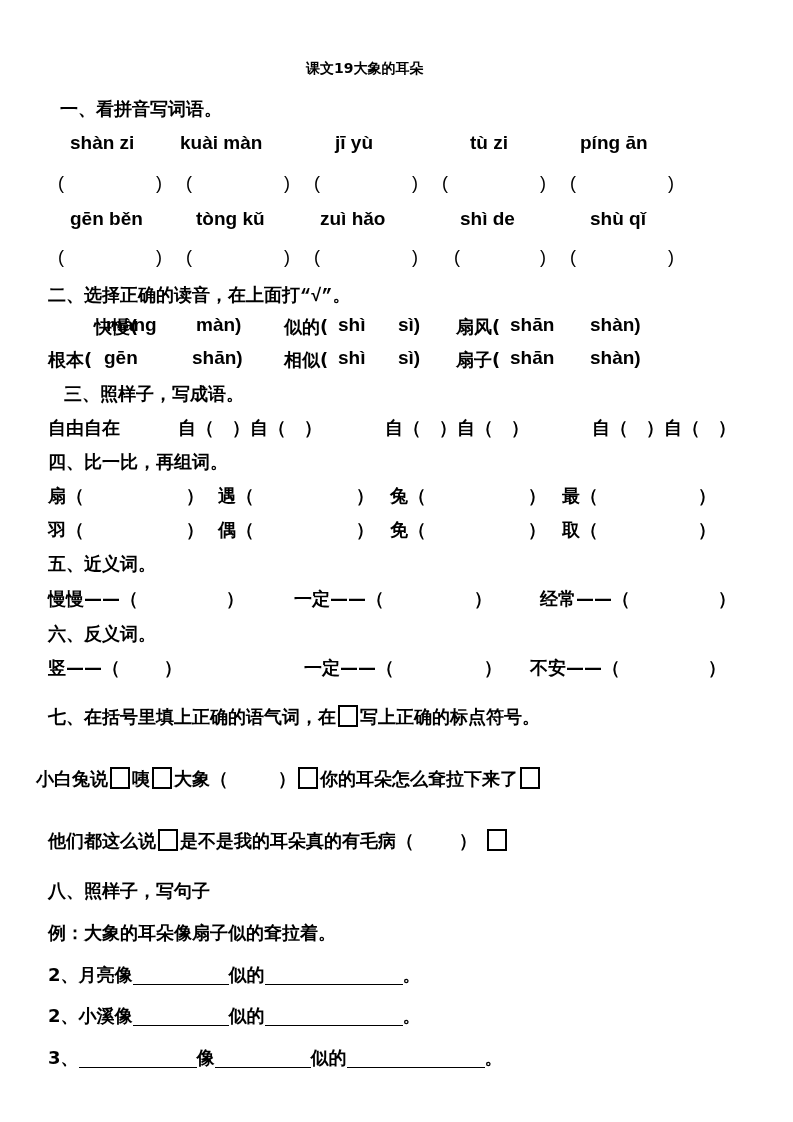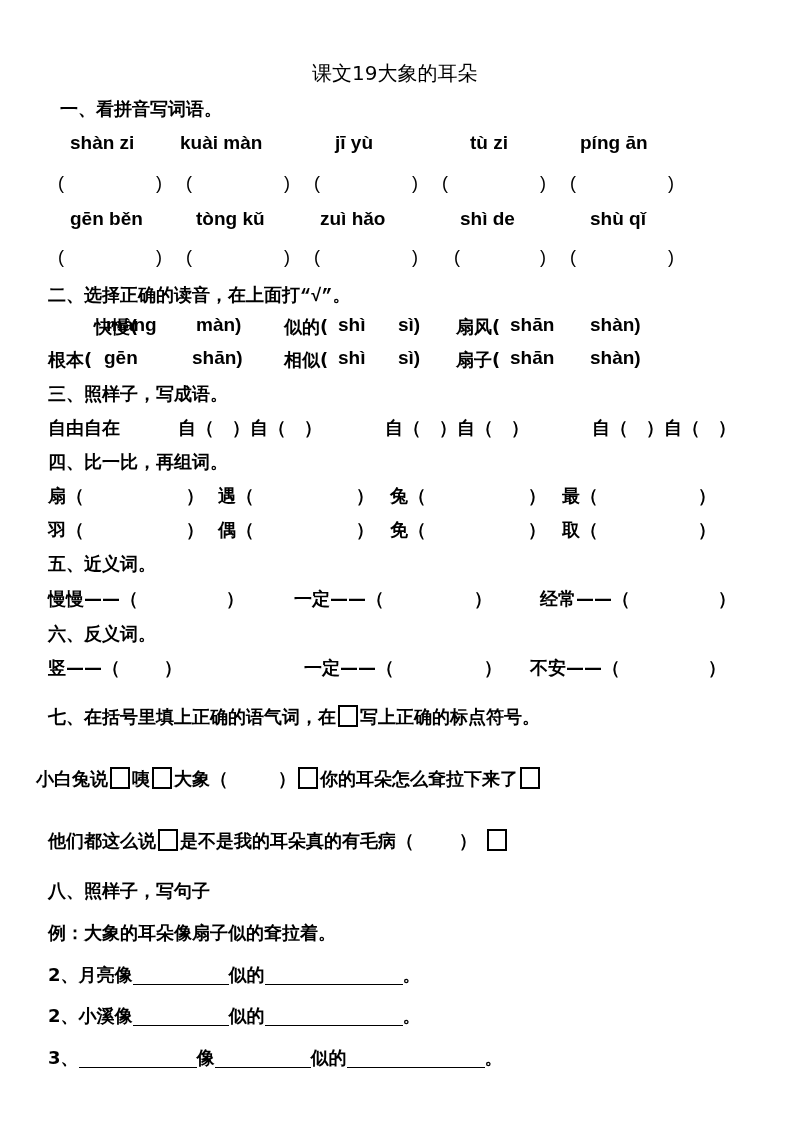--- a/index.html
+++ b/index.html
@@ -1,19 +1,19 @@
 <!DOCTYPE html>
 <html><head>
 <meta charset="utf-8">
 <style>
   html, body { margin: 0; padding: 0; background: #ffffff; }
   body { width: 793px; height: 1122px; position: relative; overflow: hidden;
          font-family: "DejaVu Sans", sans-serif; color: #000; }
   .abs { position: absolute; white-space: nowrap; }
-  .title { font-size: 20px; font-weight: normal; margin-left: 6px; }
+  .title { font-size: 14px; font-weight: bold; }
   .h { font-size: 18px; font-weight: bold; }
   .t { font-size: 18px; font-weight: bold; }
   .py { font-size: 19px; font-weight: bold; font-family: "Liberation Sans", sans-serif; }
   .paren { font-size: 18px; font-family: "Liberation Sans", sans-serif; }
   .box { display: inline-block; width: 20px; height: 22px; border: 2px solid #000;
          vertical-align: -4px; margin: 0 2px; box-sizing: border-box; }
   .blank { display: inline-block; border-bottom: 1.5px solid #000; height: 20px; vertical-align: -4px; }
 </style>
 </head>
 <body>
@@ -75,21 +75,21 @@
 <div class="abs t" style="left:48px;top:348px;">根本(</div>
 <div class="abs py" style="left:104px;top:347px;">gēn</div>
 <div class="abs py" style="left:192px;top:347px;">shān)</div>
 <div class="abs t" style="left:284px;top:348px;">相似(</div>
 <div class="abs py" style="left:338px;top:347px;">shì</div>
 <div class="abs py" style="left:398px;top:347px;">sì)</div>
 <div class="abs t" style="left:456px;top:348px;">扇子(</div>
 <div class="abs py" style="left:510px;top:347px;">shān</div>
 <div class="abs py" style="left:590px;top:347px;">shàn)</div>
 
-<div class="abs h" style="left:48px;top:382px;">三、照样子，写成语。</div>
+<div class="abs h" style="left:64px;top:382px;">三、照样子，写成语。</div>
 <div class="abs t" style="left:48px;top:416px;">自由自在</div>
 <div class="abs t" style="left:178px;top:416px;">自（　）自（　）</div>
 <div class="abs t" style="left:385px;top:416px;">自（　）自（　）</div>
 <div class="abs t" style="left:592px;top:416px;">自（　）自（　）</div>
 
 <div class="abs h" style="left:48px;top:450px;">四、比一比，再组词。</div>
 <div class="abs t" style="left:48px;top:484px;">扇（</div>
 <div class="abs t" style="left:186px;top:484px;">）</div>
 <div class="abs t" style="left:218px;top:484px;">遇（</div>
 <div class="abs t" style="left:356px;top:484px;">）</div>

